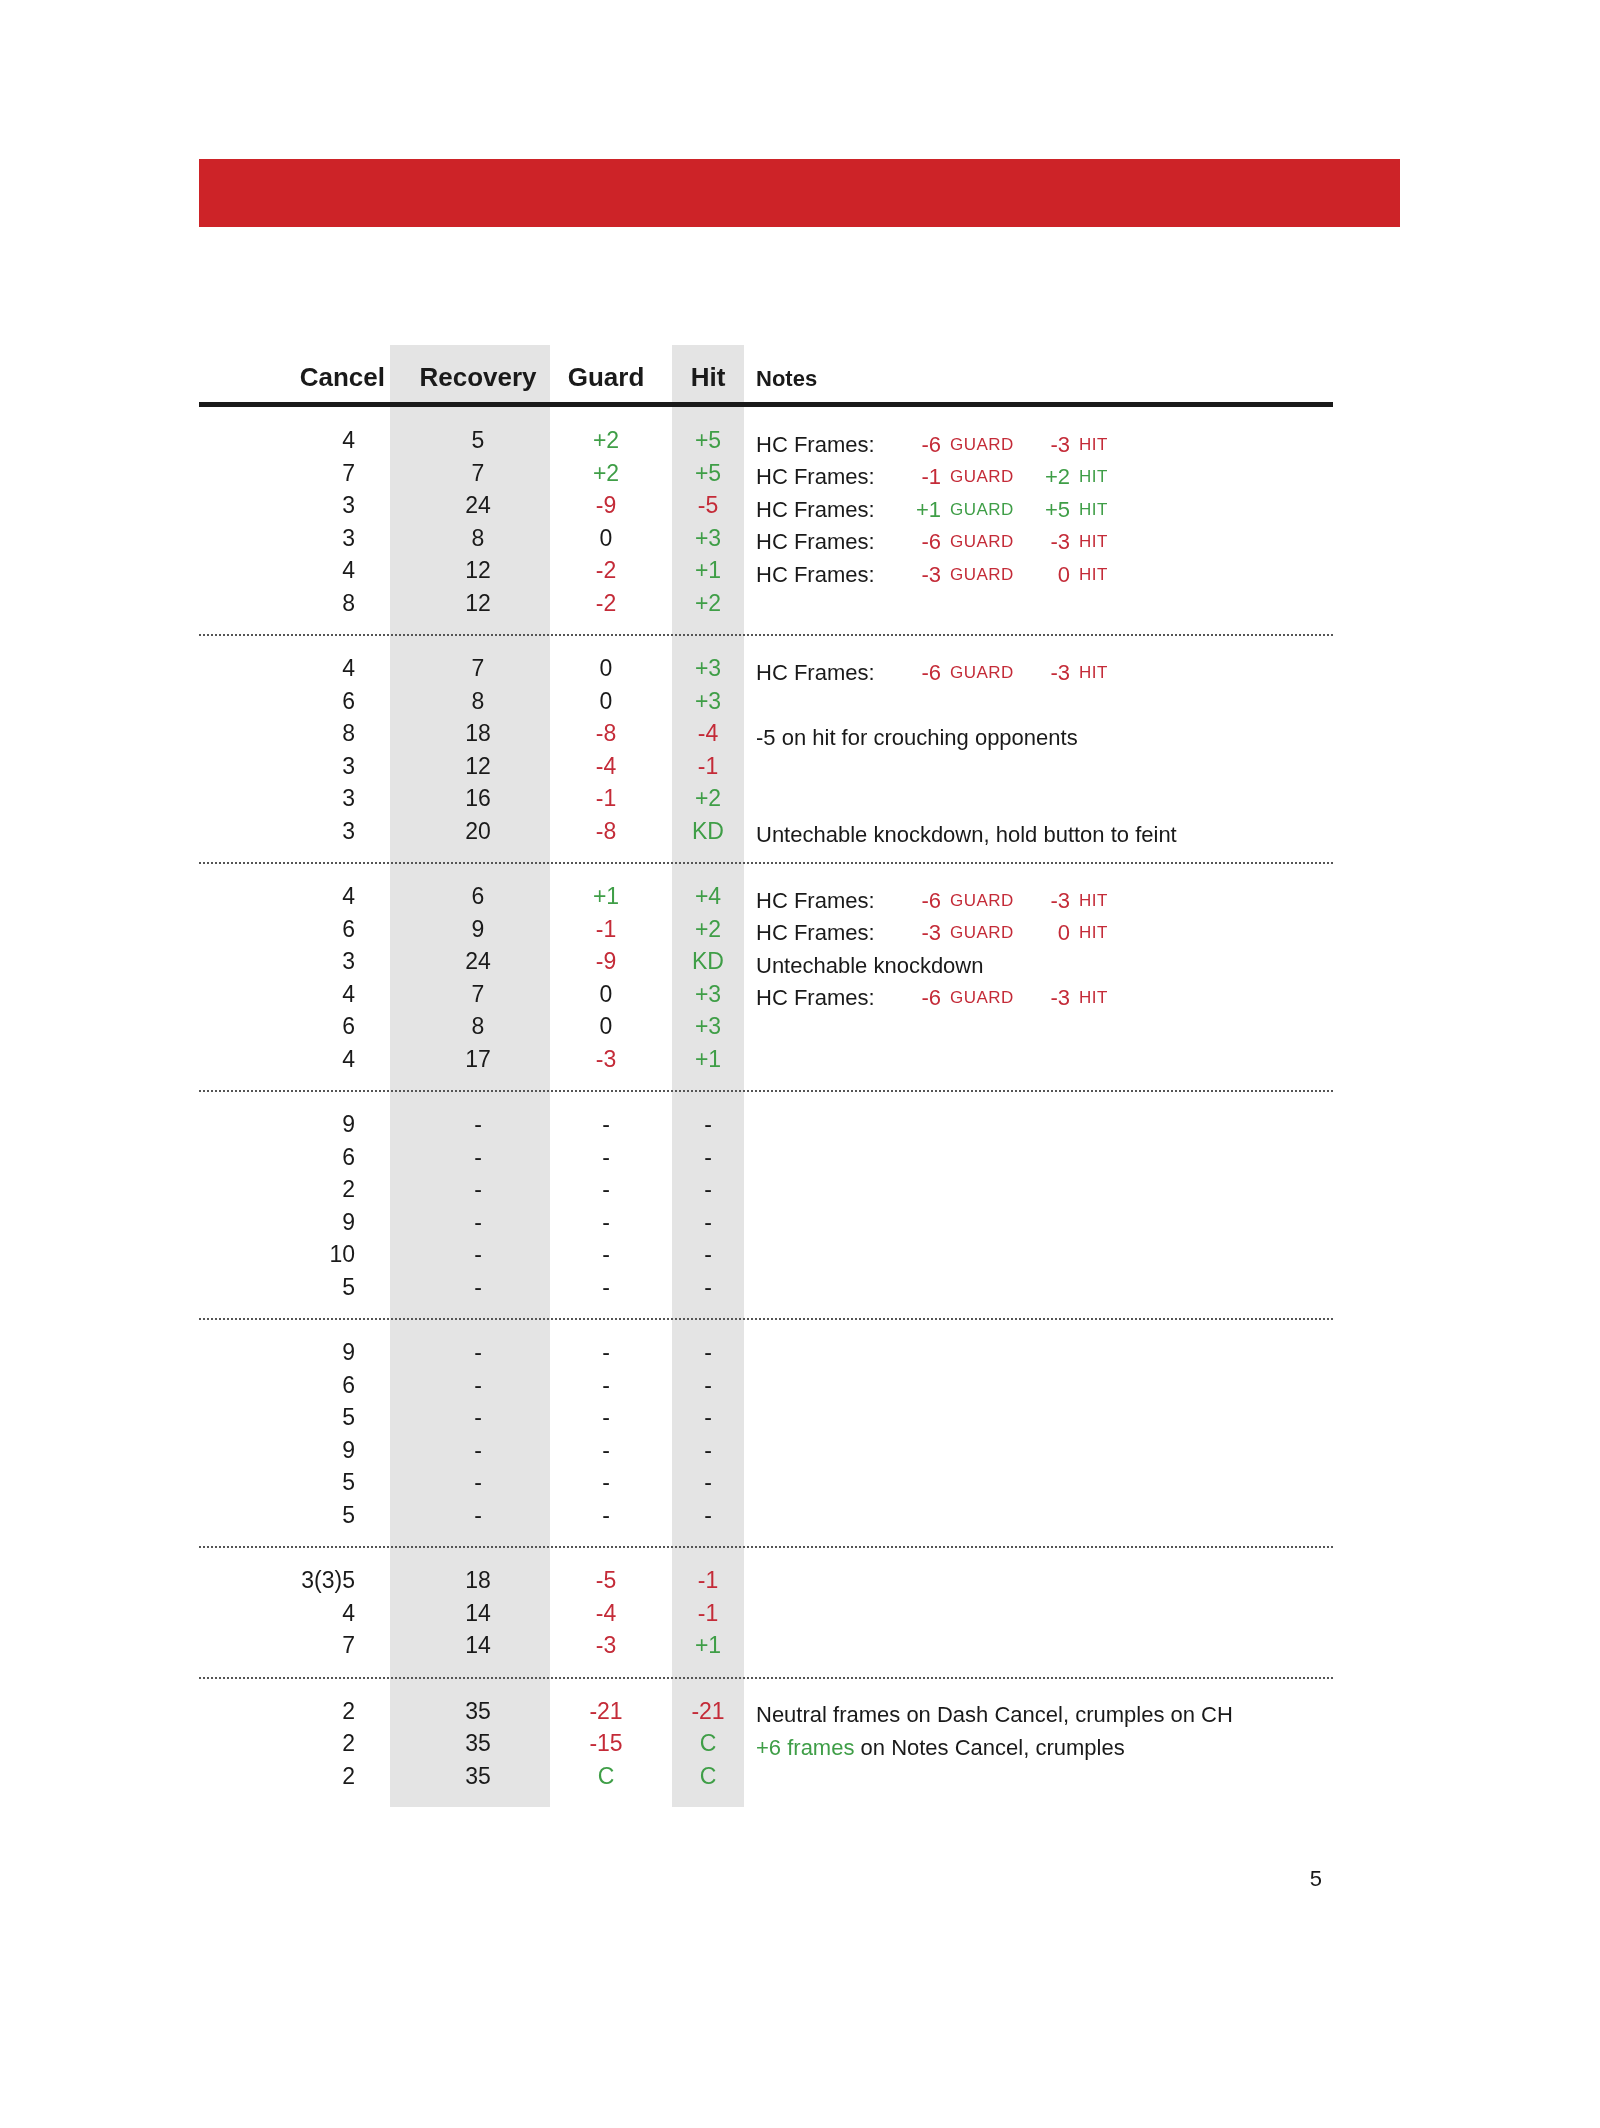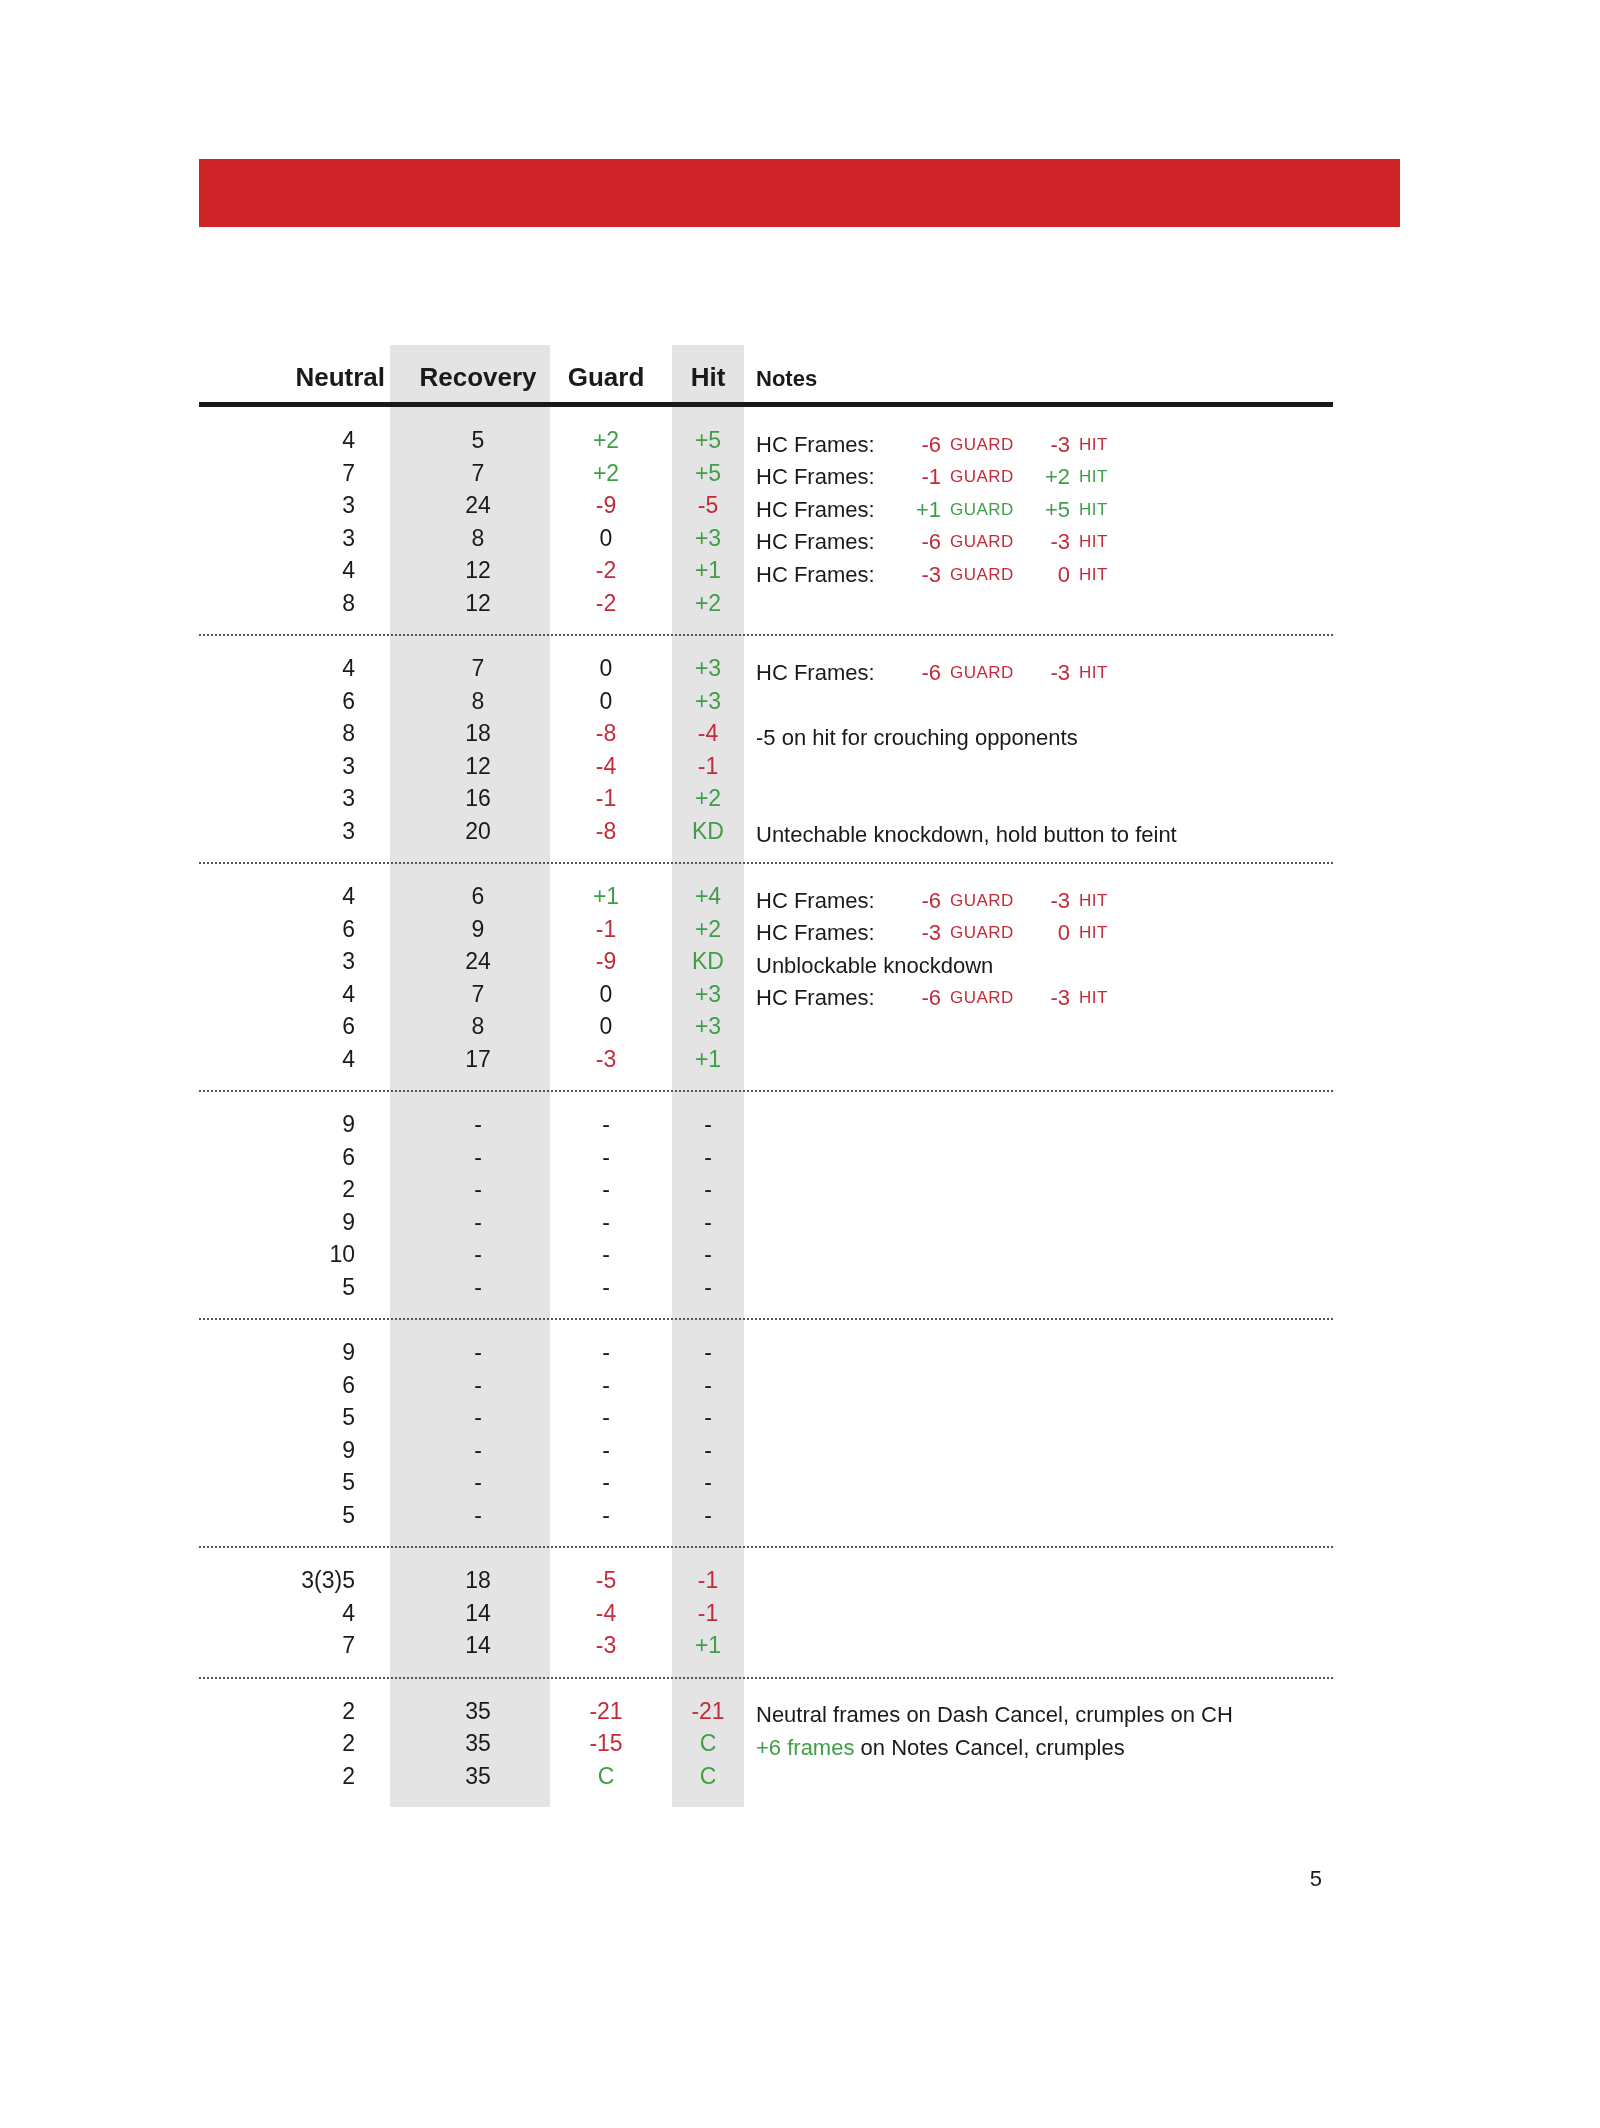--- a/index.html
+++ b/index.html
@@ -73,21 +73,21 @@
 
 <div class="page">
 
   <div class="banner" style="background: rgb(205, 35, 40);"></div>
 
   <div class="frame-table">
     <div class="band band-recovery"></div>
     <div class="band band-hit"></div>
 
     <div class="thead">
-      <div class="c c-active">Neutral</div>
+      <div class="c c-active">Cancel</div>
       <div class="c c-recovery">Recovery</div>
       <div class="c c-guard">Guard</div>
       <div class="c c-hit">Hit</div>
       <div class="c c-notes">Notes</div>
     </div>
     <div class="rule"></div>
 
     <div class="tbody" id="tbody">
         <div class="block">
           <div class="row">
@@ -256,21 +256,21 @@
                 <span class="hc-v hc-v2 tone-neg">0</span>
                 <span class="hc-l tone-neg">HIT</span>
               </span>
             </div>
           </div>
           <div class="row">
             <div class="c c-active tone-plain">3</div>
             <div class="c c-recovery tone-plain">24</div>
             <div class="c c-guard tone-neg">-9</div>
             <div class="c c-hit tone-pos">KD</div>
-            <div class="c c-notes"><span class="tone-plain">Unblockable knockdown</span></div>
+            <div class="c c-notes"><span class="tone-plain">Untechable knockdown</span></div>
           </div>
           <div class="row">
             <div class="c c-active tone-plain">4</div>
             <div class="c c-recovery tone-plain">7</div>
             <div class="c c-guard tone-plain">0</div>
             <div class="c c-hit tone-pos">+3</div>
             <div class="c c-notes">
               <span class="note-hc">
                 <span class="hc-prefix">HC Frames:</span>
                 <span class="hc-v hc-v1 tone-neg">-6</span>

